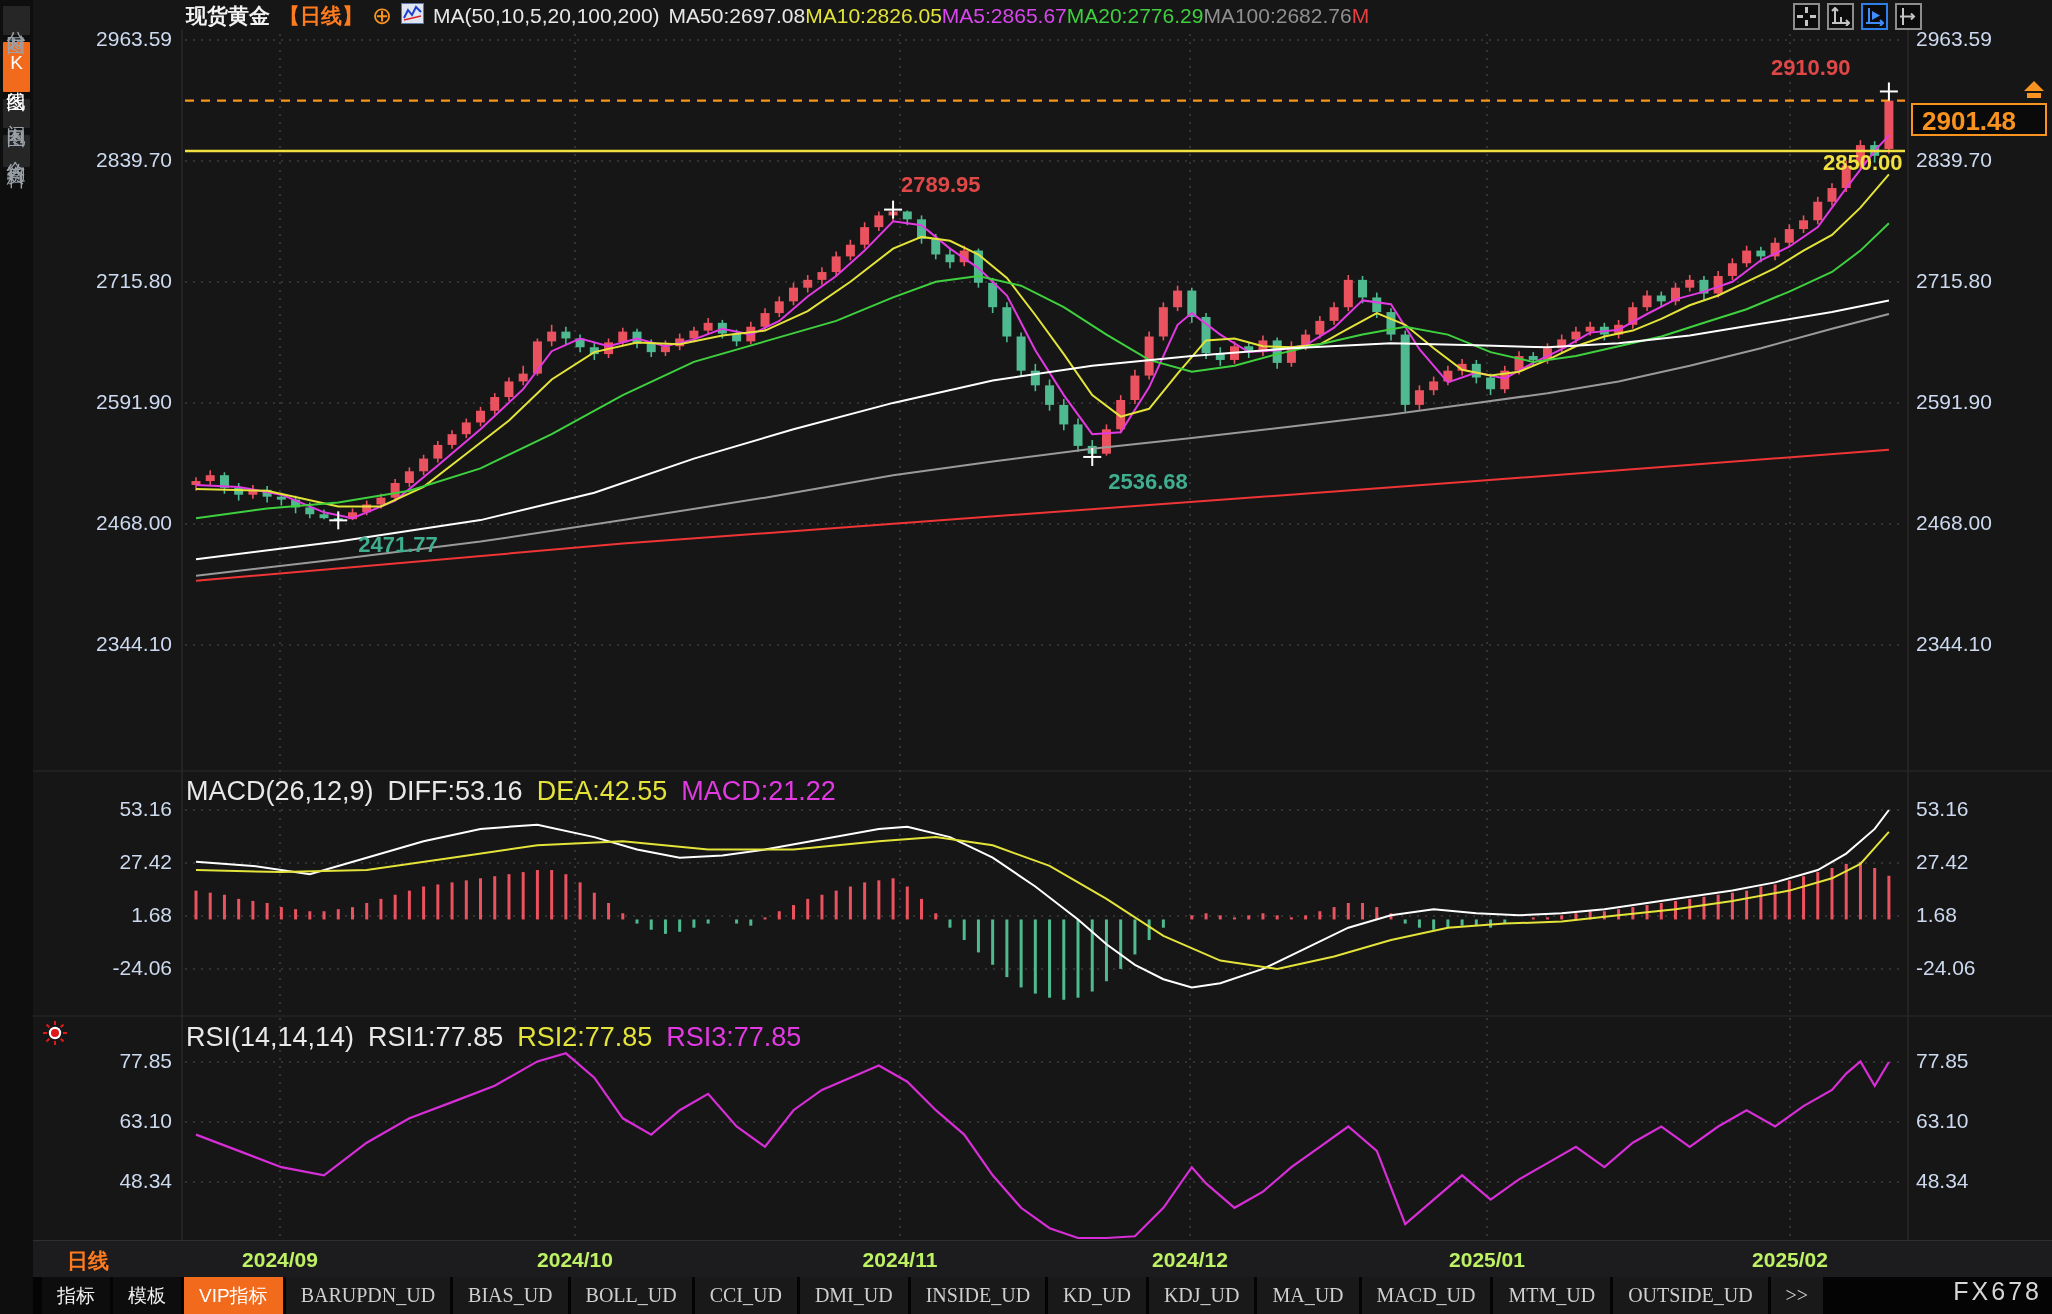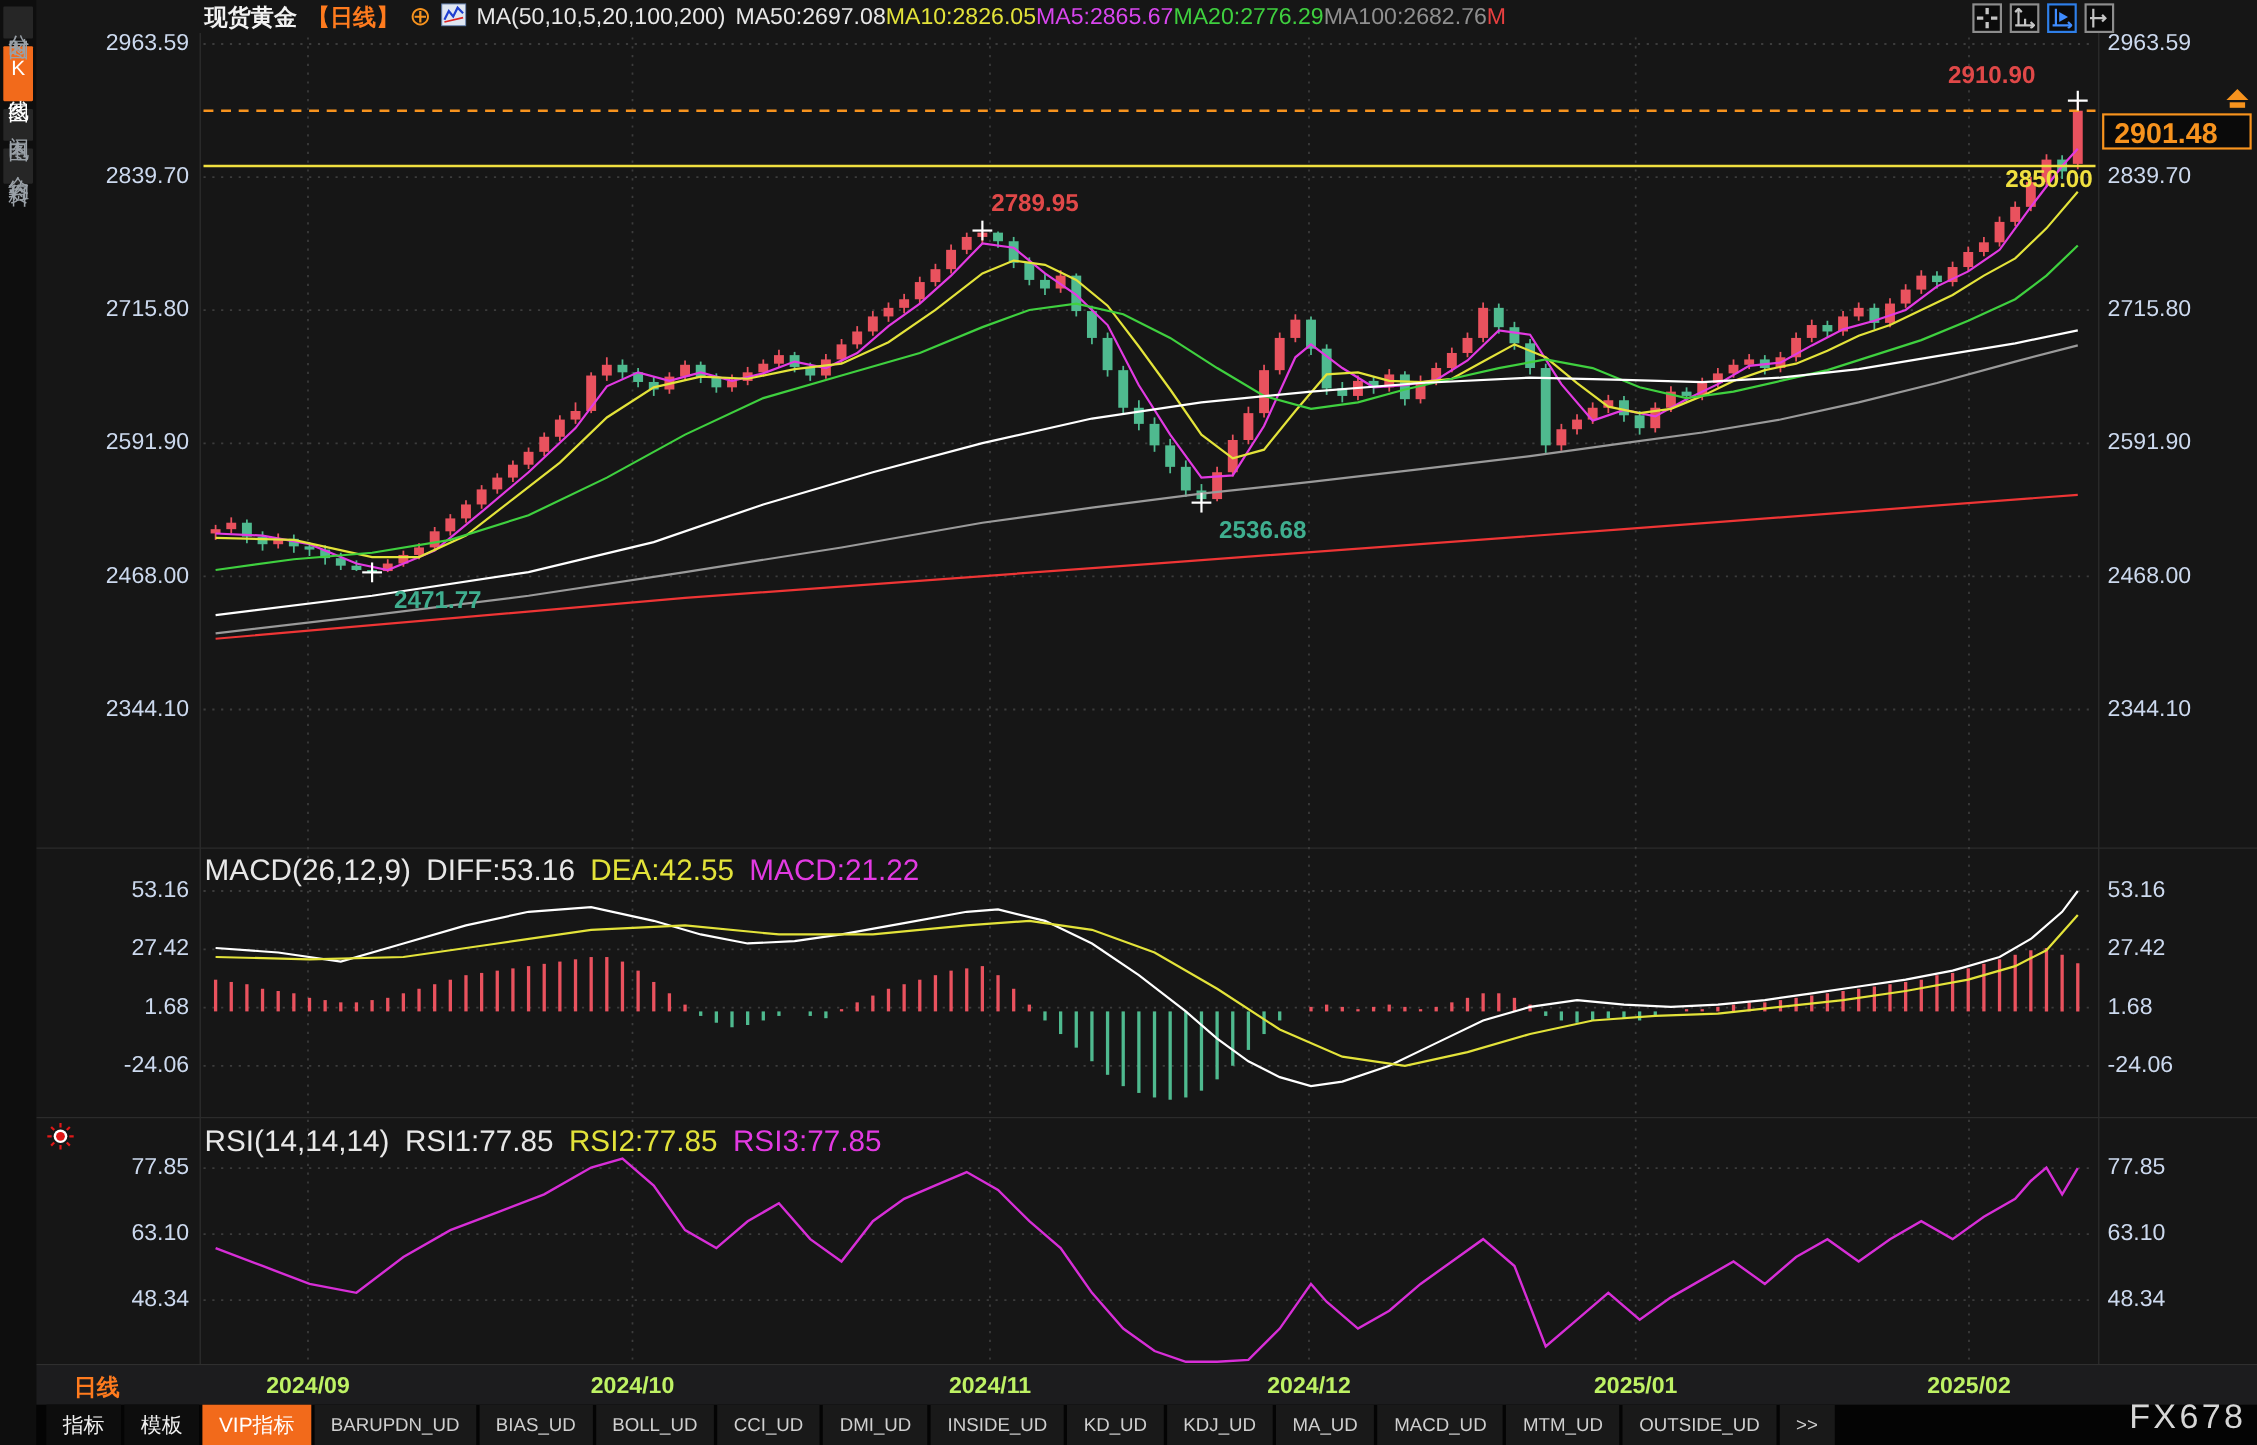--- a/index.html
+++ b/index.html
@@ -35,24 +35,24 @@
   
   #timeline{position:absolute;left:33px;top:1240px;width:2019px;height:37px;background:#1c1c1e;border-top:1px solid #2f2f2f;z-index:10;}
   #period-sel{position:absolute;left:34px;top:6px;display:flex;align-items:center;gap:10px;cursor:pointer;flex-direction:column;}
   #period-label{color:#ff7b1e;font-size:21px;font-weight:bold;}
   #period-caret{width:0;height:0;border-left:9px solid transparent;border-right:9px solid transparent;border-bottom:14px solid #f26a1b;}
   .month-label{position:absolute;top:7px;transform:translateX(-50%);color:#bef264;font-size:21px;font-weight:bold;}
   
   #tabbar{position:absolute;left:0;top:1277px;width:2052px;height:37px;background:#040404;display:flex;gap:3px;
     padding-left:42px;box-sizing:border-box;align-items:stretch;z-index:10;}
   .btab{display:flex;align-items:center;padding:0 15px;background:#191919;color:#cfcfcf;
-    font-family:Liberation Sans, sans-serif;font-size:17px;cursor:pointer;white-space:nowrap;}
+    font-family:Liberation Serif, serif;font-size:20px;cursor:pointer;white-space:nowrap;}
   .btab.cn{background:#0d0d0d;color:#f2f2f2;font-family:"Liberation Sans","DejaVu Sans",sans-serif;font-size:19px;}
   .btab.active{background:#f26a1b;color:#ffffff;}
-  #watermark{position:absolute;right:10px;bottom:8px;color:#d6d6d6;font-size:31px;letter-spacing:3px;z-index:12;}
+  #watermark{position:absolute;right:10px;bottom:8px;color:#d6d6d6;font-size:25px;letter-spacing:3px;z-index:12;}
 </style>
 </head>
 <body>
 
 <div id="app">
 
   <svg id="chart-svg" width="2052" height="1240">
       <line x1="182" y1="30" x2="182" y2="1240" stroke="#303030" stroke-width="1"></line>
       <line x1="1908" y1="30" x2="1908" y2="1240" stroke="#303030" stroke-width="1"></line>
       <line x1="33" y1="771" x2="2052" y2="771" stroke="#2b2b2b" stroke-width="1"></line>

